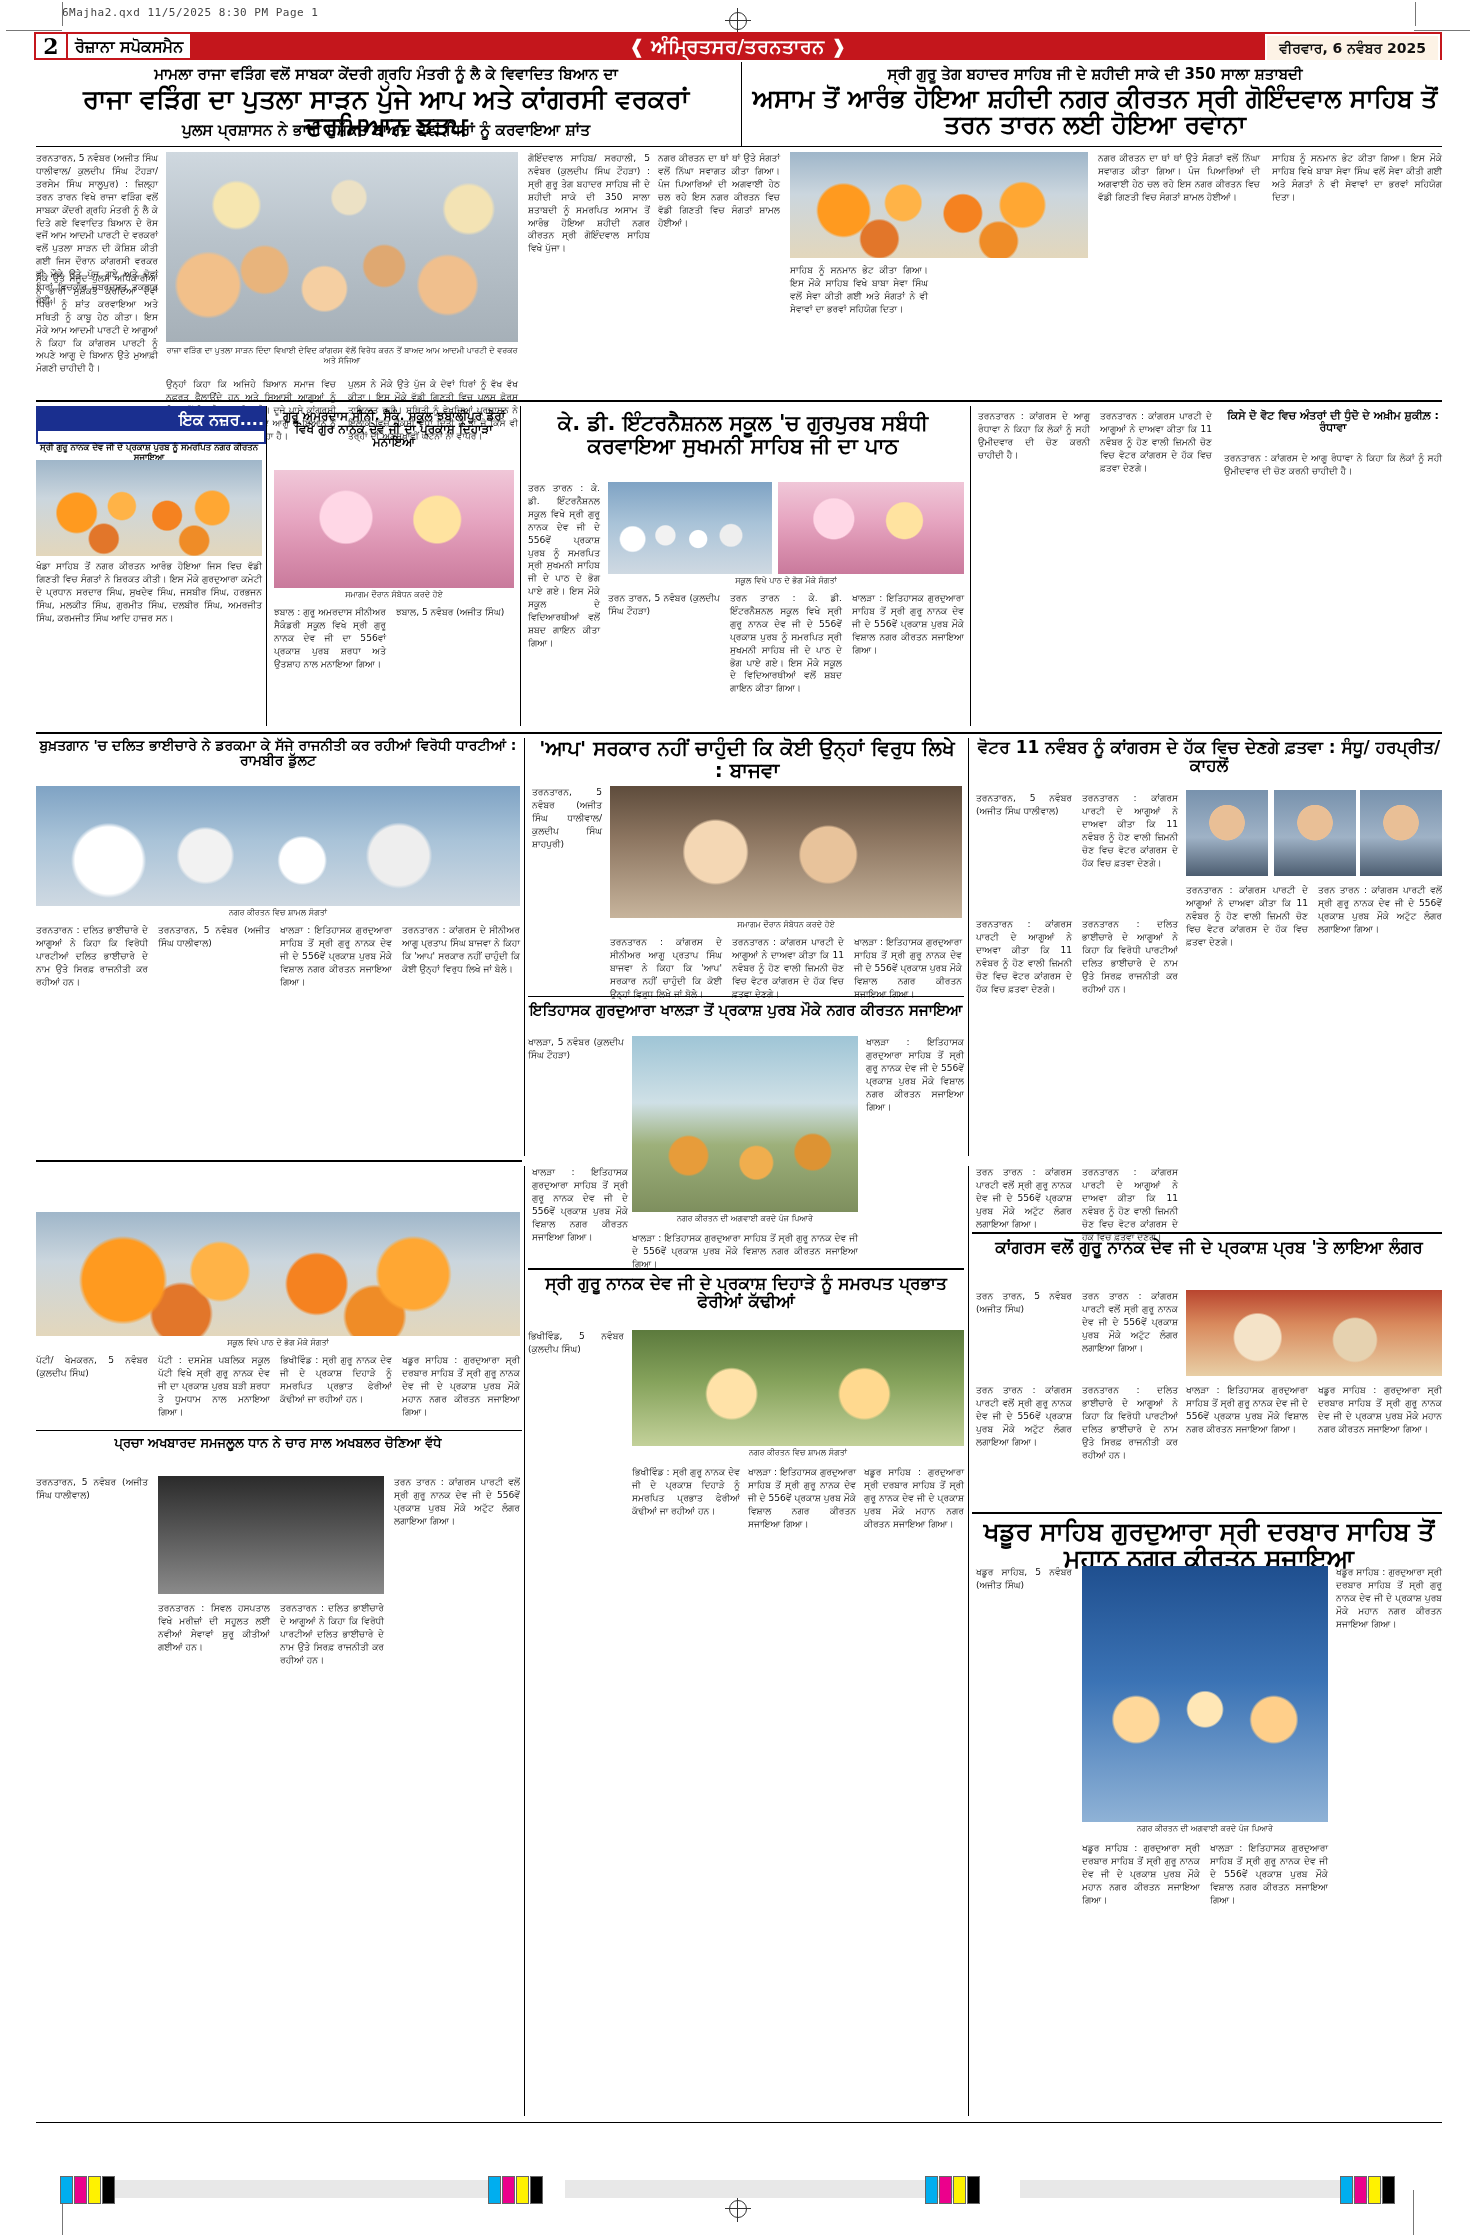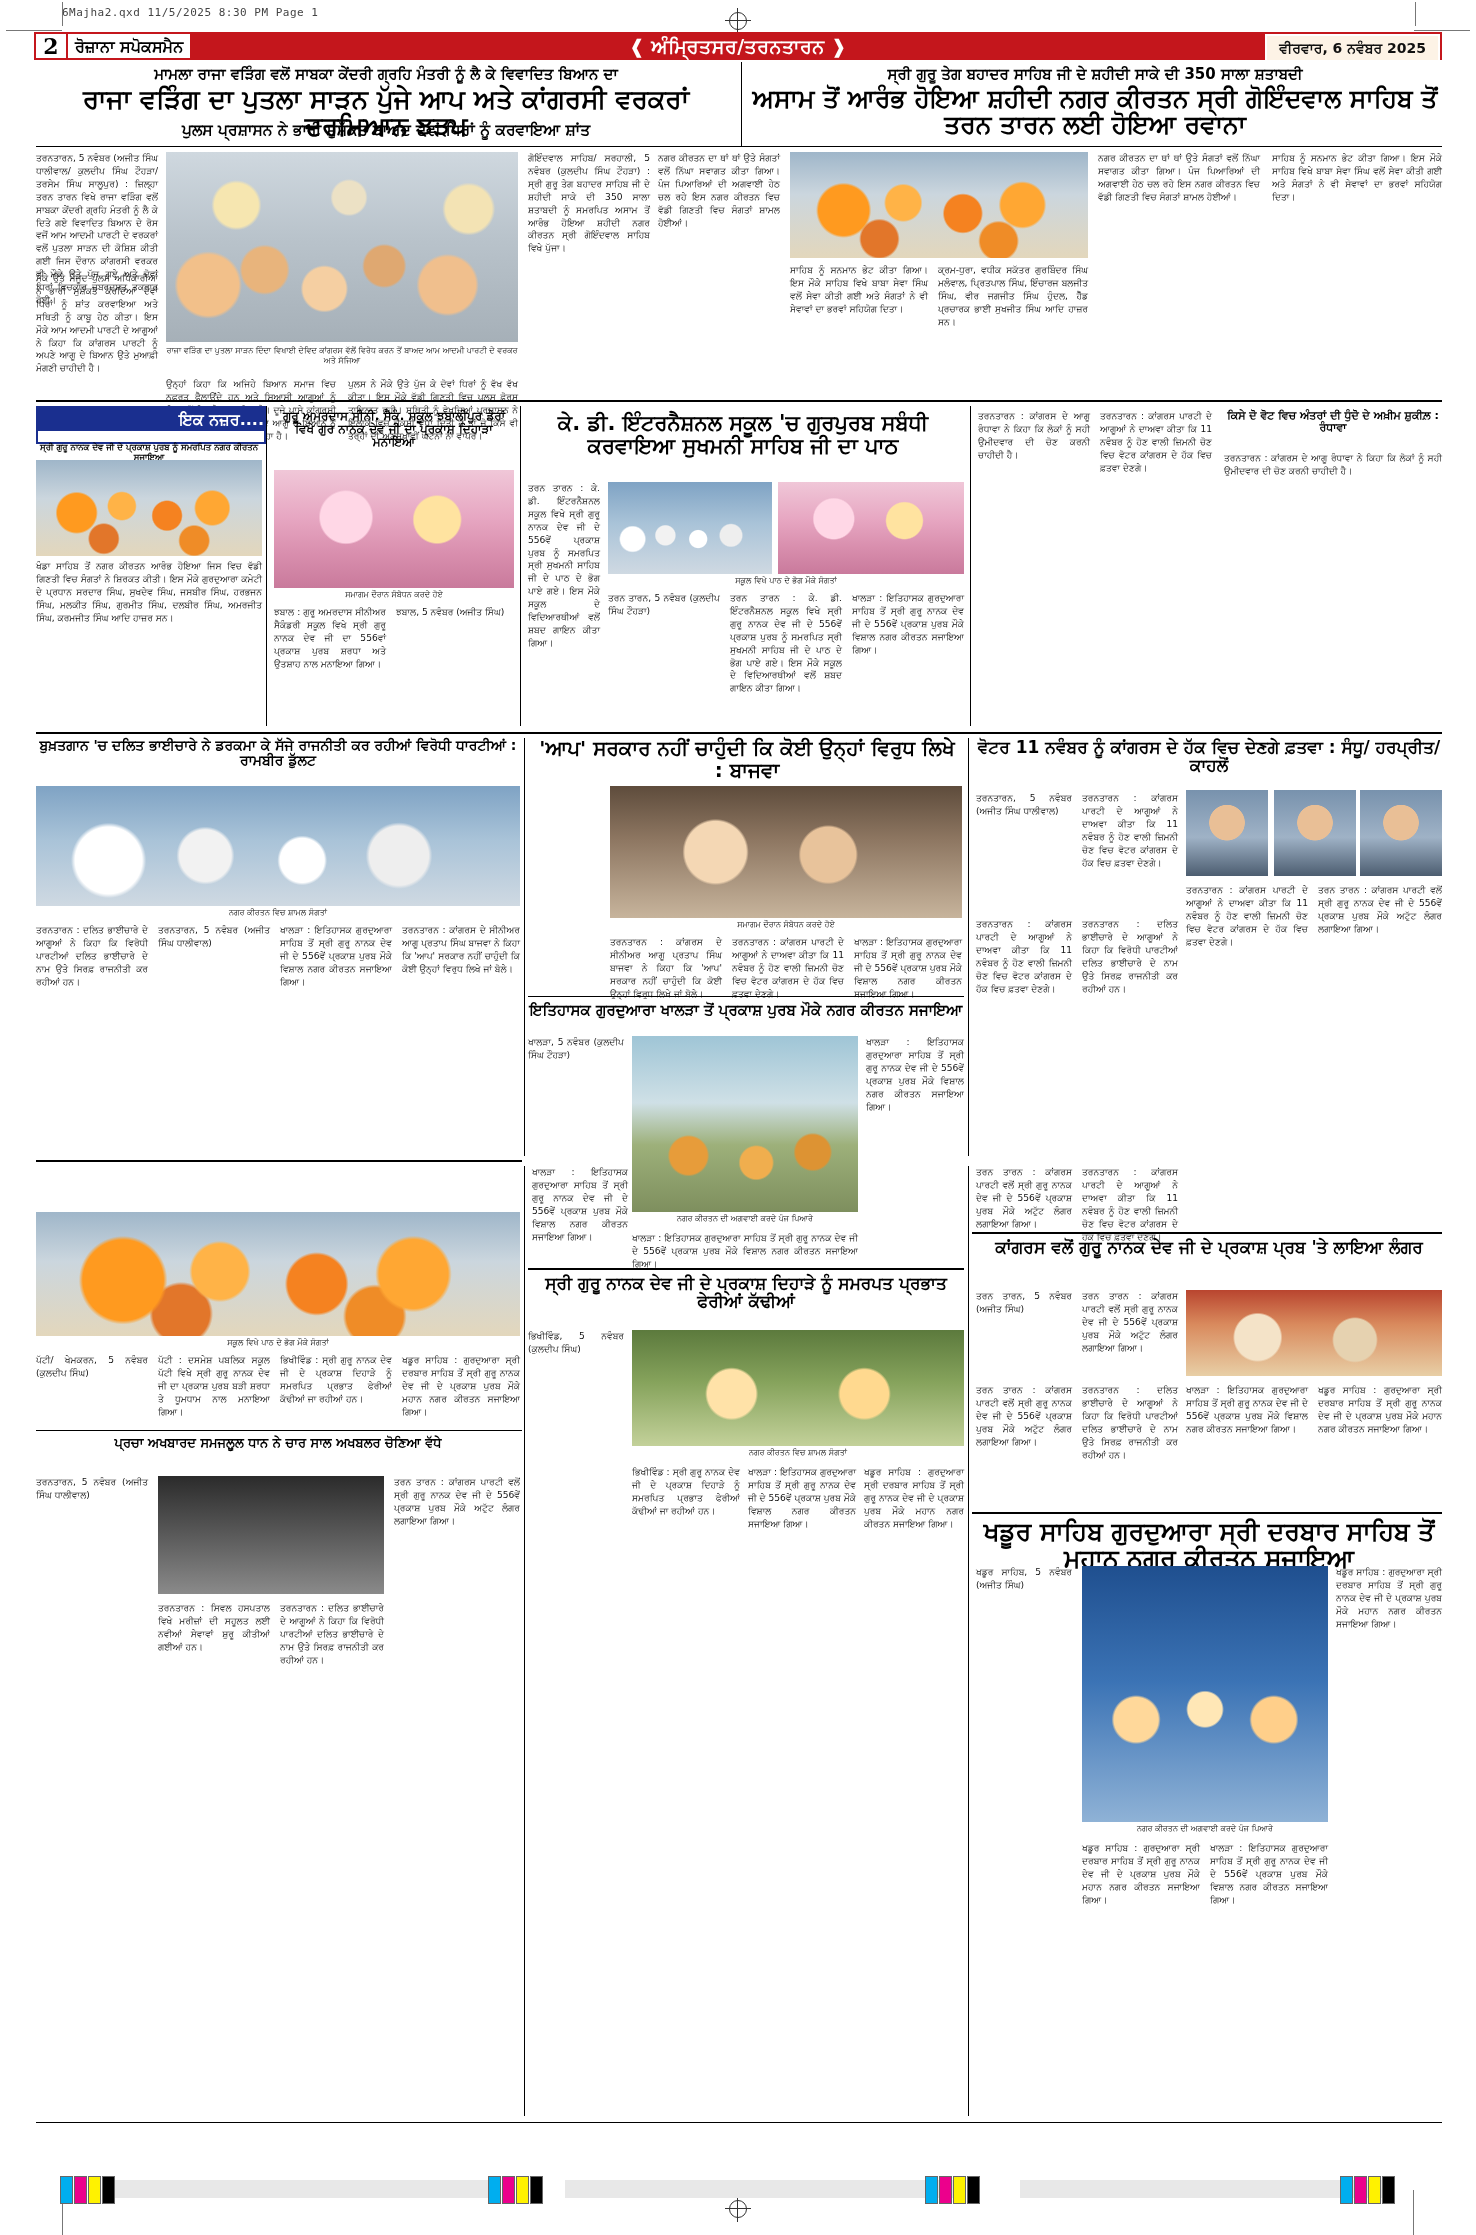--- a/index.html
+++ b/index.html
@@ -182,21 +182,20 @@
   <div class="photo ph-crowd" style="left:166px;top:152px;width:352px;height:190px;"></div>
   <div class="abs cap" style="left:166px;top:346px;width:352px;">ਰਾਜਾ ਵੜਿੰਗ ਦਾ ਪੁਤਲਾ ਸਾੜਨ ਦਿੰਦਾ ਵਿਖਾਈ ਦੇਵਿਦ ਕਾਂਗਰਸ ਵੱਲੋਂ ਵਿਰੋਧ ਕਰਨ ਤੋਂ ਬਾਅਦ ਆਮ ਆਦਮੀ ਪਾਰਟੀ ਦੇ ਵਰਕਰ ਅਤੇ ਸੱਜਿਆ</div>
   <div class="abs body-col" style="left:36px;top:272px;width:122px;height:126px;">ਮੌਕੇ ਉਤੇ ਮੌਜੂਦ ਪੁਲਸ ਅਧਿਕਾਰੀਆਂ ਨੇ ਭਾਰੀ ਮੁਸ਼ੱਕਤ ਕਰਦਿਆਂ ਦੋਵਾਂ ਧਿਰਾਂ ਨੂੰ ਸ਼ਾਂਤ ਕਰਵਾਇਆ ਅਤੇ ਸਥਿਤੀ ਨੂੰ ਕਾਬੂ ਹੇਠ ਕੀਤਾ। ਇਸ ਮੌਕੇ ਆਮ ਆਦਮੀ ਪਾਰਟੀ ਦੇ ਆਗੂਆਂ ਨੇ ਕਿਹਾ ਕਿ ਕਾਂਗਰਸ ਪਾਰਟੀ ਨੂੰ ਅਪਣੇ ਆਗੂ ਦੇ ਬਿਆਨ ਉਤੇ ਮੁਆਫ਼ੀ ਮੰਗਣੀ ਚਾਹੀਦੀ ਹੈ।</div>
   <div class="abs body-col" style="left:166px;top:378px;width:170px;height:20px;">ਉਨ੍ਹਾਂ ਕਿਹਾ ਕਿ ਅਜਿਹੇ ਬਿਆਨ ਸਮਾਜ ਵਿਚ ਨਫ਼ਰਤ ਫੈਲਾਉਂਦੇ ਹਨ ਅਤੇ ਸਿਆਸੀ ਆਗੂਆਂ ਨੂੰ ਸੰਜਮ ਤੋਂ ਕੰਮ ਲੈਣਾ ਚਾਹੀਦਾ ਹੈ। ਦੂਜੇ ਪਾਸੇ ਕਾਂਗਰਸੀ ਵਰਕਰਾਂ ਨੇ ਕਿਹਾ ਕਿ ਉਨ੍ਹਾਂ ਦੇ ਆਗੂ ਦੇ ਬਿਆਨ ਨੂੰ ਤੋੜ ਮਰੋੜ ਕੇ ਪੇਸ਼ ਕੀਤਾ ਜਾ ਰਿਹਾ ਹੈ।</div>
   <div class="abs body-col" style="left:348px;top:378px;width:170px;height:20px;">ਪੁਲਸ ਨੇ ਮੌਕੇ ਉਤੇ ਪੁੱਜ ਕੇ ਦੋਵਾਂ ਧਿਰਾਂ ਨੂੰ ਵੱਖ ਵੱਖ ਕੀਤਾ। ਇਸ ਮੌਕੇ ਵੱਡੀ ਗਿਣਤੀ ਵਿਚ ਪੁਲਸ ਫ਼ੋਰਸ ਤਾਇਨਾਤ ਰਹੀ। ਸਥਿਤੀ ਨੂੰ ਵੇਖਦਿਆਂ ਪ੍ਰਸ਼ਾਸਨ ਨੇ ਇਲਾਕੇ ਵਿਚ ਚੌਕਸੀ ਵਧਾ ਦਿਤੀ ਹੈ ਤਾਂ ਜੋ ਕਿਸੇ ਵੀ ਤਰ੍ਹਾਂ ਦੀ ਅਣਸੁਖਾਵੀਂ ਘਟਨਾ ਨਾ ਵਾਪਰੇ।</div>
 
   <div class="abs body-col" style="left:528px;top:152px;width:122px;height:240px;">ਗੋਇੰਦਵਾਲ ਸਾਹਿਬ/ ਸਰਹਾਲੀ, 5 ਨਵੰਬਰ (ਕੁਲਦੀਪ ਸਿੰਘ ਟੌਹੜਾ) : ਸ੍ਰੀ ਗੁਰੂ ਤੇਗ ਬਹਾਦਰ ਸਾਹਿਬ ਜੀ ਦੇ ਸ਼ਹੀਦੀ ਸਾਕੇ ਦੀ 350 ਸਾਲਾ ਸ਼ਤਾਬਦੀ ਨੂੰ ਸਮਰਪਿਤ ਅਸਾਮ ਤੋਂ ਆਰੰਭ ਹੋਇਆ ਸ਼ਹੀਦੀ ਨਗਰ ਕੀਰਤਨ ਸ੍ਰੀ ਗੋਇੰਦਵਾਲ ਸਾਹਿਬ ਵਿਖੇ ਪੁੱਜਾ।</div>
   <div class="abs body-col" style="left:658px;top:152px;width:122px;height:240px;">ਨਗਰ ਕੀਰਤਨ ਦਾ ਥਾਂ ਥਾਂ ਉਤੇ ਸੰਗਤਾਂ ਵਲੋਂ ਨਿੱਘਾ ਸਵਾਗਤ ਕੀਤਾ ਗਿਆ। ਪੰਜ ਪਿਆਰਿਆਂ ਦੀ ਅਗਵਾਈ ਹੇਠ ਚਲ ਰਹੇ ਇਸ ਨਗਰ ਕੀਰਤਨ ਵਿਚ ਵੱਡੀ ਗਿਣਤੀ ਵਿਚ ਸੰਗਤਾਂ ਸ਼ਾਮਲ ਹੋਈਆਂ।</div>
   <div class="photo ph-saffron" style="left:790px;top:152px;width:298px;height:106px;"></div>
   <div class="abs body-col" style="left:790px;top:264px;width:138px;height:130px;">ਸਾਹਿਬ ਨੂੰ ਸਨਮਾਨ ਭੇਟ ਕੀਤਾ ਗਿਆ। ਇਸ ਮੌਕੇ ਸਾਹਿਬ ਵਿਖੇ ਬਾਬਾ ਸੇਵਾ ਸਿੰਘ ਵਲੋਂ ਸੇਵਾ ਕੀਤੀ ਗਈ ਅਤੇ ਸੰਗਤਾਂ ਨੇ ਵੀ ਸੇਵਾਵਾਂ ਦਾ ਭਰਵਾਂ ਸਹਿਯੋਗ ਦਿਤਾ।</div>
-  <div class="abs body-col" style="left:938px;top:264px;width:150px;height:130px;">ਕ੍ਰਮ-ਧੁਰਾ, ਵਧੀਕ ਸਕੱਤਰ ਗੁਰਬਿੰਦਰ ਸਿੰਘ ਮਲੰਵਾਲ, ਪ੍ਰਿਤਪਾਲ ਸਿੰਘ, ਇੰਚਾਰਜ ਬਲਜੀਤ ਸਿੰਘ, ਵੀਰ ਜਗਜੀਤ ਸਿੰਘ ਹੁੰਦਲ, ਹੈੱਡ ਪ੍ਰਚਾਰਕ ਭਾਈ ਸੁਖਜੀਤ ਸਿੰਘ ਆਦਿ ਹਾਜ਼ਰ ਸਨ।</div>
   <div class="abs body-col" style="left:1098px;top:152px;width:162px;height:240px;">ਨਗਰ ਕੀਰਤਨ ਦਾ ਥਾਂ ਥਾਂ ਉਤੇ ਸੰਗਤਾਂ ਵਲੋਂ ਨਿੱਘਾ ਸਵਾਗਤ ਕੀਤਾ ਗਿਆ। ਪੰਜ ਪਿਆਰਿਆਂ ਦੀ ਅਗਵਾਈ ਹੇਠ ਚਲ ਰਹੇ ਇਸ ਨਗਰ ਕੀਰਤਨ ਵਿਚ ਵੱਡੀ ਗਿਣਤੀ ਵਿਚ ਸੰਗਤਾਂ ਸ਼ਾਮਲ ਹੋਈਆਂ।</div>
   <div class="abs body-col" style="left:1272px;top:152px;width:170px;height:240px;">ਸਾਹਿਬ ਨੂੰ ਸਨਮਾਨ ਭੇਟ ਕੀਤਾ ਗਿਆ। ਇਸ ਮੌਕੇ ਸਾਹਿਬ ਵਿਖੇ ਬਾਬਾ ਸੇਵਾ ਸਿੰਘ ਵਲੋਂ ਸੇਵਾ ਕੀਤੀ ਗਈ ਅਤੇ ਸੰਗਤਾਂ ਨੇ ਵੀ ਸੇਵਾਵਾਂ ਦਾ ਭਰਵਾਂ ਸਹਿਯੋਗ ਦਿਤਾ।</div>
 
   <div class="rule hr2" style="left:36px;top:400px;width:1406px;"></div>
 
   <div class="box-blue" style="left:36px;top:406px;width:226px;height:34px;">
     <div class="bh">ਇਕ ਨਜ਼ਰ....</div>
   </div>
   <div class="abs" style="left:36px;top:442px;width:226px;font-size:8.5px;font-weight:bold;text-align:center;line-height:1.2;">ਸ੍ਰੀ ਗੁਰੂ ਨਾਨਕ ਦੇਵ ਜੀ ਦੇ ਪ੍ਰਕਾਸ਼ ਪੁਰਬ ਨੂੰ ਸਮਰਪਿਤ ਨਗਰ ਕੀਰਤਨ ਸਜਾਇਆ</div>
   <div class="photo ph-saffron" style="left:36px;top:460px;width:226px;height:96px;"></div>
@@ -235,20 +234,21 @@
   <div class="photo ph-group" style="left:36px;top:786px;width:484px;height:120px;"></div>
   <div class="abs cap" style="left:36px;top:908px;width:484px;">ਨਗਰ ਕੀਰਤਨ ਵਿਚ ਸ਼ਾਮਲ ਸੰਗਤਾਂ</div>
   <div class="abs body-col" style="left:36px;top:924px;width:112px;height:230px;">ਤਰਨਤਾਰਨ : ਦਲਿਤ ਭਾਈਚਾਰੇ ਦੇ ਆਗੂਆਂ ਨੇ ਕਿਹਾ ਕਿ ਵਿਰੋਧੀ ਪਾਰਟੀਆਂ ਦਲਿਤ ਭਾਈਚਾਰੇ ਦੇ ਨਾਮ ਉਤੇ ਸਿਰਫ਼ ਰਾਜਨੀਤੀ ਕਰ ਰਹੀਆਂ ਹਨ।</div>
   <div class="abs body-col" style="left:158px;top:924px;width:112px;height:230px;">ਤਰਨਤਾਰਨ, 5 ਨਵੰਬਰ (ਅਜੀਤ ਸਿੰਘ ਧਾਲੀਵਾਲ)</div>
   <div class="abs body-col" style="left:280px;top:924px;width:112px;height:230px;">ਖਾਲੜਾ : ਇਤਿਹਾਸਕ ਗੁਰਦੁਆਰਾ ਸਾਹਿਬ ਤੋਂ ਸ੍ਰੀ ਗੁਰੂ ਨਾਨਕ ਦੇਵ ਜੀ ਦੇ 556ਵੇਂ ਪ੍ਰਕਾਸ਼ ਪੁਰਬ ਮੌਕੇ ਵਿਸ਼ਾਲ ਨਗਰ ਕੀਰਤਨ ਸਜਾਇਆ ਗਿਆ।</div>
   <div class="abs body-col" style="left:402px;top:924px;width:118px;height:230px;">ਤਰਨਤਾਰਨ : ਕਾਂਗਰਸ ਦੇ ਸੀਨੀਅਰ ਆਗੂ ਪ੍ਰਤਾਪ ਸਿੰਘ ਬਾਜਵਾ ਨੇ ਕਿਹਾ ਕਿ 'ਆਪ' ਸਰਕਾਰ ਨਹੀਂ ਚਾਹੁੰਦੀ ਕਿ ਕੋਈ ਉਨ੍ਹਾਂ ਵਿਰੁਧ ਲਿਖੇ ਜਾਂ ਬੋਲੇ।</div>
 
   <div class="rule vr" style="left:524px;top:738px;height:418px;"></div>
 
   <div class="abs sec-hl" style="left:532px;top:738px;width:430px;font-size:20px;">'ਆਪ' ਸਰਕਾਰ ਨਹੀਂ ਚਾਹੁੰਦੀ ਕਿ ਕੋਈ ਉਨ੍ਹਾਂ ਵਿਰੁਧ ਲਿਖੇ : ਬਾਜਵਾ</div>
+  <div class="abs body-col" style="left:532px;top:786px;width:70px;height:200px;">ਤਰਨਤਾਰਨ, 5 ਨਵੰਬਰ (ਅਜੀਤ ਸਿੰਘ ਧਾਲੀਵਾਲ/ ਕੁਲਦੀਪ ਸਿੰਘ ਸ਼ਾਹਪੁਰੀ)</div>
   <div class="photo ph-indoor" style="left:610px;top:786px;width:352px;height:132px;"></div>
   <div class="abs cap" style="left:610px;top:920px;width:352px;">ਸਮਾਗਮ ਦੌਰਾਨ ਸੰਬੋਧਨ ਕਰਦੇ ਹੋਏ</div>
   <div class="abs body-col" style="left:610px;top:936px;width:112px;height:48px;">ਤਰਨਤਾਰਨ : ਕਾਂਗਰਸ ਦੇ ਸੀਨੀਅਰ ਆਗੂ ਪ੍ਰਤਾਪ ਸਿੰਘ ਬਾਜਵਾ ਨੇ ਕਿਹਾ ਕਿ 'ਆਪ' ਸਰਕਾਰ ਨਹੀਂ ਚਾਹੁੰਦੀ ਕਿ ਕੋਈ ਉਨ੍ਹਾਂ ਵਿਰੁਧ ਲਿਖੇ ਜਾਂ ਬੋਲੇ।</div>
   <div class="abs body-col" style="left:732px;top:936px;width:112px;height:48px;">ਤਰਨਤਾਰਨ : ਕਾਂਗਰਸ ਪਾਰਟੀ ਦੇ ਆਗੂਆਂ ਨੇ ਦਾਅਵਾ ਕੀਤਾ ਕਿ 11 ਨਵੰਬਰ ਨੂੰ ਹੋਣ ਵਾਲੀ ਜ਼ਿਮਨੀ ਚੋਣ ਵਿਚ ਵੋਟਰ ਕਾਂਗਰਸ ਦੇ ਹੱਕ ਵਿਚ ਫ਼ਤਵਾ ਦੇਣਗੇ।</div>
   <div class="abs body-col" style="left:854px;top:936px;width:108px;height:48px;">ਖਾਲੜਾ : ਇਤਿਹਾਸਕ ਗੁਰਦੁਆਰਾ ਸਾਹਿਬ ਤੋਂ ਸ੍ਰੀ ਗੁਰੂ ਨਾਨਕ ਦੇਵ ਜੀ ਦੇ 556ਵੇਂ ਪ੍ਰਕਾਸ਼ ਪੁਰਬ ਮੌਕੇ ਵਿਸ਼ਾਲ ਨਗਰ ਕੀਰਤਨ ਸਜਾਇਆ ਗਿਆ।</div>
 
   <div class="rule vr" style="left:968px;top:738px;height:418px;"></div>
 
   <div class="abs sec-hl" style="left:976px;top:738px;width:466px;font-size:17px;">ਵੋਟਰ 11 ਨਵੰਬਰ ਨੂੰ ਕਾਂਗਰਸ ਦੇ ਹੱਕ ਵਿਚ ਦੇਣਗੇ ਫ਼ਤਵਾ : ਸੰਧੂ/ ਹਰਪ੍ਰੀਤ/ ਕਾਹਲੋਂ</div>
   <div class="abs body-col" style="left:976px;top:792px;width:96px;height:120px;">ਤਰਨਤਾਰਨ, 5 ਨਵੰਬਰ (ਅਜੀਤ ਸਿੰਘ ਧਾਲੀਵਾਲ)</div>

